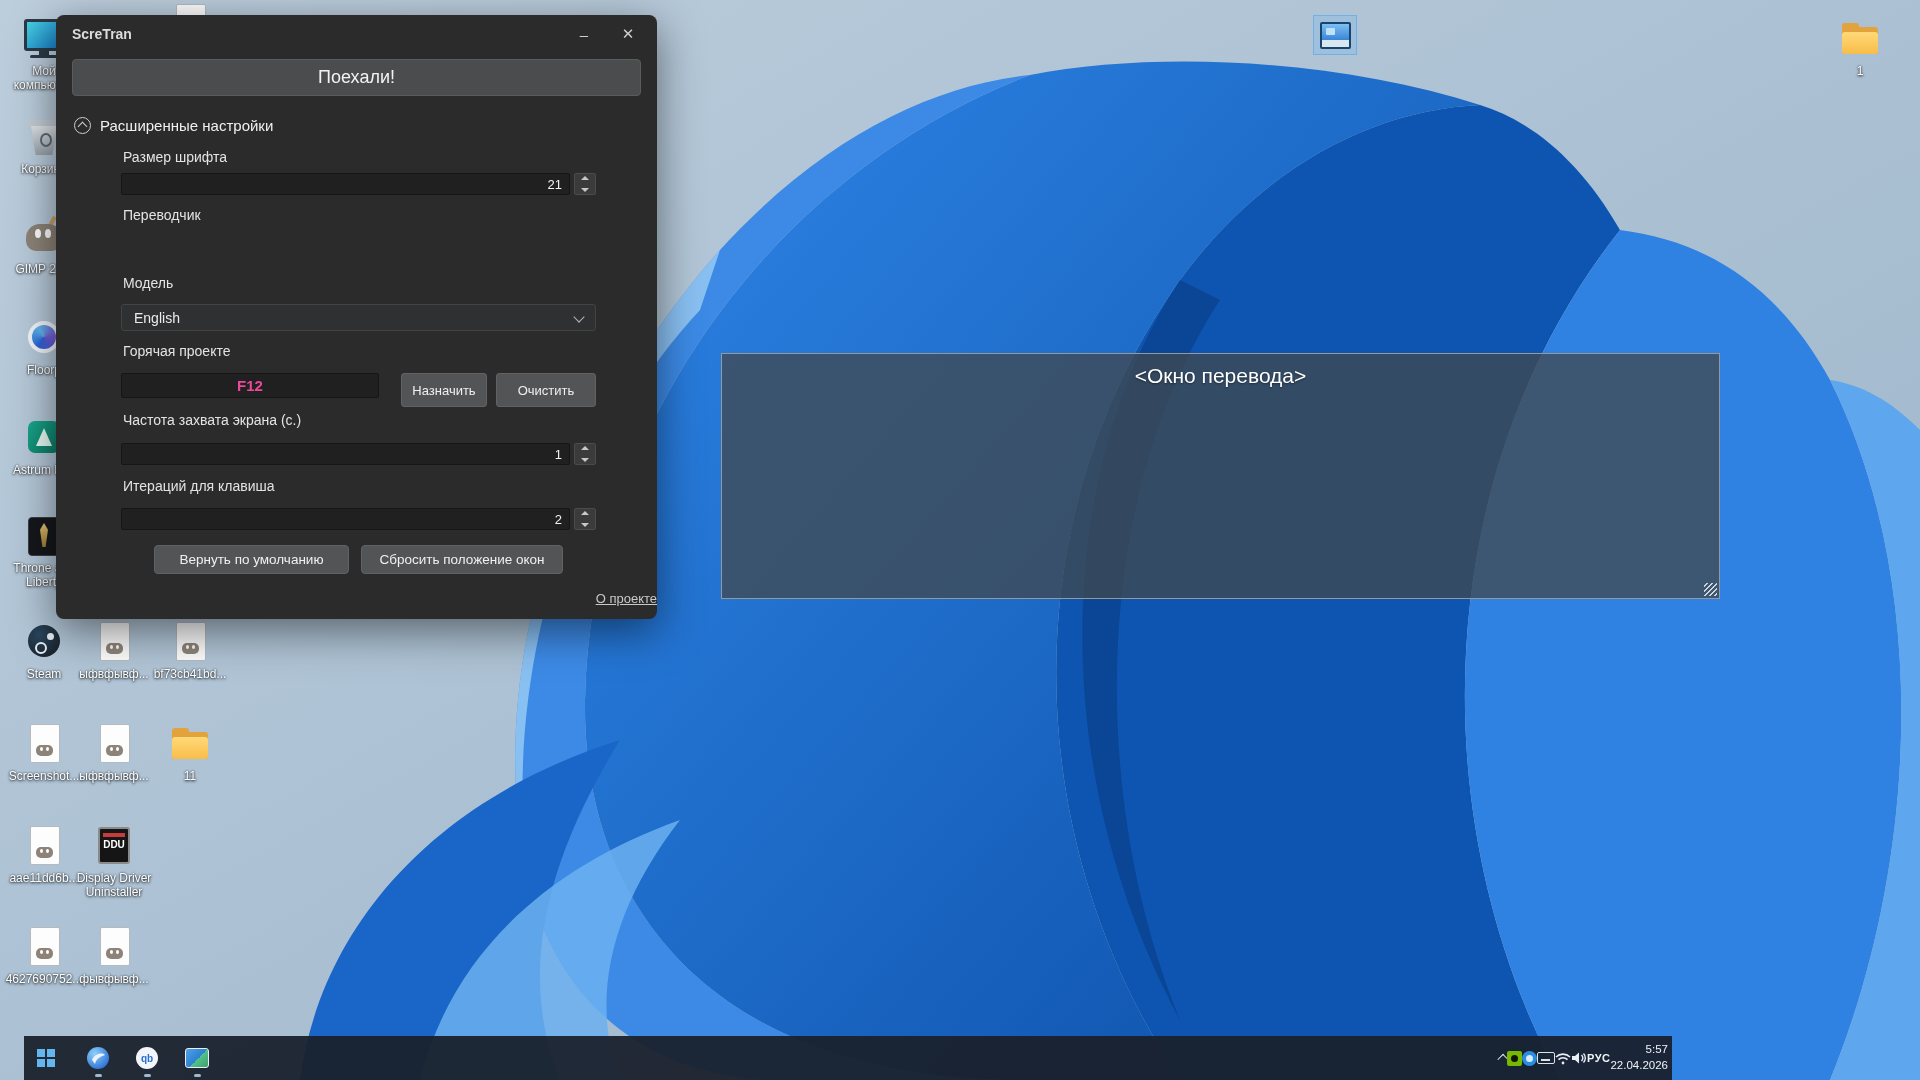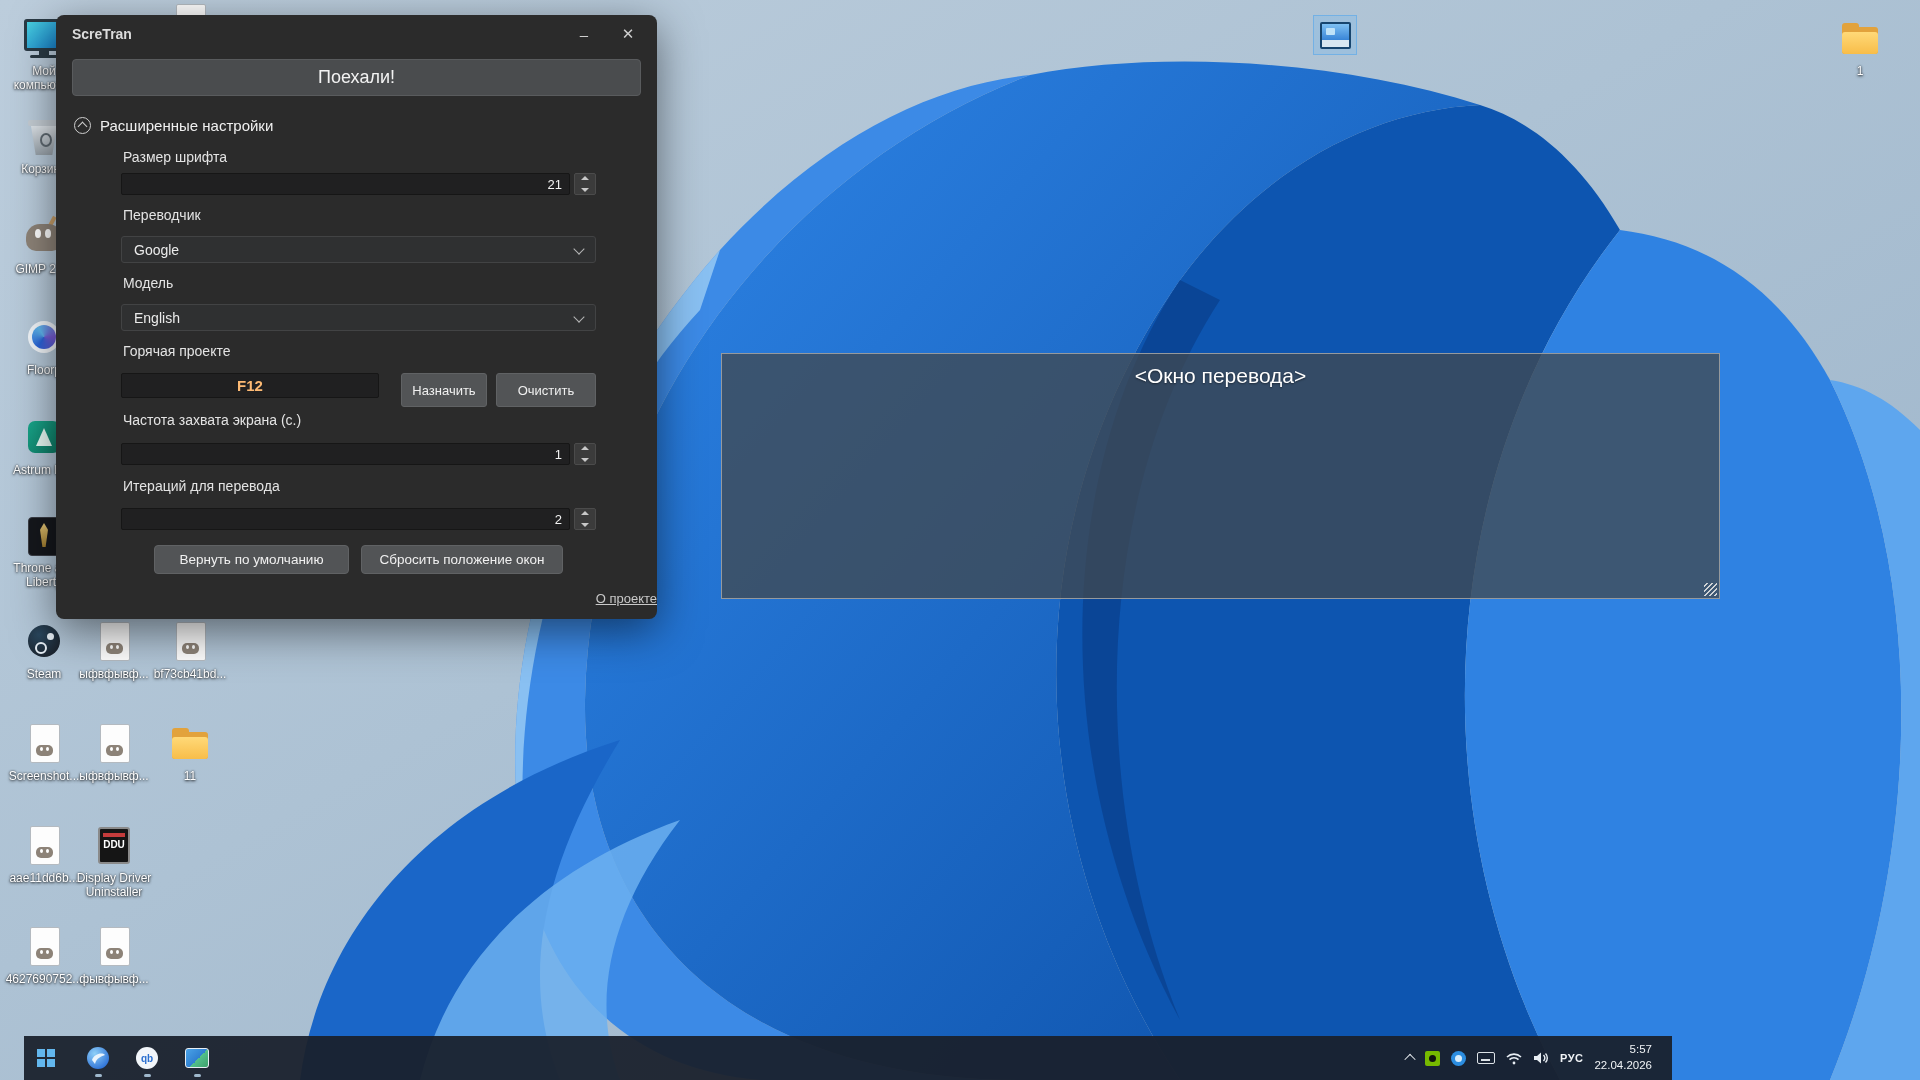--- a/index.html
+++ b/index.html
@@ -88,42 +88,42 @@
   .sp{flex:1;position:relative;}
   .sp::after{content:"";position:absolute;left:6px;border-left:4px solid transparent;border-right:4px solid transparent;}
   .sp.up::after{top:2px;border-bottom:4px solid #c8c8c8;}
   .sp.down::after{bottom:2px;border-top:4px solid #c8c8c8;}
   .dd{position:absolute;left:65px;width:475px;height:27px;background:#2f3031;border:1px solid #424344;
     border-radius:3px;box-sizing:border-box;display:flex;align-items:center;padding:0 12px;font-size:14px;color:#ebebeb;}
   .dd-chev{position:absolute;right:12px;top:8px;width:7px;height:7px;
     border-right:1.5px solid #b5b5b5;border-bottom:1.5px solid #b5b5b5;transform:rotate(45deg);}
   .hk{position:absolute;left:65px;width:258px;height:25px;background:#202021;border:1px solid #161616;
     border-radius:2px;box-sizing:border-box;display:flex;align-items:center;justify-content:center;
-    font-size:15px;font-weight:bold;color:#fdba74;}
+    font-size:15px;font-weight:bold;color:#ec4899;}
   .sbtn{position:absolute;height:25px;background:#525456;border:1px solid #606264;border-radius:3px;
     box-sizing:border-box;display:flex;align-items:center;justify-content:center;font-size:13px;color:#f0f0f0;padding:16px 10px;}
   .bbtn{position:absolute;top:530px;height:29px;background:#525456;border:1px solid #606264;border-radius:4px;
     box-sizing:border-box;display:flex;align-items:center;justify-content:center;font-size:13.5px;color:#f0f0f0;}
   .about{position:absolute;left:0;right:0;top:576px;text-align:right;font-size:13px;}
   .about a{color:#c9c9c9;}
   
   .twin{position:absolute;left:721px;top:353px;width:999px;height:246px;z-index:5;
     background:rgba(66,72,76,.74);border:1px solid #95999d;box-sizing:border-box;}
   .ttitle{position:absolute;left:0;right:0;top:10px;text-align:center;font-size:21px;color:#fff;
     text-shadow:0 1px 2px rgba(0,0,0,.45);}
   .grip{position:absolute;right:2px;bottom:2px;width:13px;height:13px;
     background:repeating-linear-gradient(135deg,transparent 0 2px,#cfd3d6 2px 3.5px);}
   
   .taskbar{position:absolute;left:0;bottom:0;width:1648px;height:44px;background:rgba(26,32,44,.94);z-index:50;margin-left:24px;}
   .tb-btn{position:absolute;top:2px;width:40px;height:40px;border-radius:5px;
     display:flex;align-items:center;justify-content:center;}
   .run-bar{position:absolute;left:17px;bottom:1px;width:7px;height:3px;border-radius:2px;background:#9fb8cc;}
   .st-mini{width:22px;height:18px;border-radius:3px;border:1px solid #e8eef4;
     background:linear-gradient(135deg,#4aa3e8 0%,#2f7fd0 55%,#53c08a 55%,#3da06c 100%);}
-  .tray{position:absolute;right:20px;top:0;height:44px;display:flex;align-items:center;gap:11px;}
+  .tray{position:absolute;right:4px;top:0;height:44px;display:flex;align-items:center;}
   .tray-item{display:flex;align-items:center;justify-content:center;}
   .chev-up{width:7px;height:7px;border-left:1.6px solid #e6eaee;border-top:1.6px solid #e6eaee;
     transform:rotate(45deg) translate(1px,1px);display:block;}
   .nv{width:15px;height:15px;background:#76b900;border-radius:2px;display:block;position:relative;}
   .nv::after{content:"";position:absolute;left:4px;top:4px;width:7px;height:7px;background:#10140e;border-radius:50%;}
   .bluedot{width:15px;height:15px;background:#2b8de0;border-radius:50%;display:block;position:relative;}
   .bluedot::after{content:"";position:absolute;left:4px;top:4px;width:7px;height:7px;background:#d8ecfa;border-radius:50%;}
   .kb{width:18px;height:12px;border:1.5px solid #dde3e8;border-radius:2px;display:block;position:relative;box-sizing:border-box;}
   .kb::after{content:"";position:absolute;left:3px;bottom:2px;width:9px;height:1.6px;background:#dde3e8;}
   .lang{font-size:11px;color:#f0f3f6;font-weight:600;letter-spacing:.5px;}
@@ -332,24 +332,20 @@
   <div class="flabel" style="top:134px">Размер шрифта</div>
   <div class="fbar" style="top:158px">
     <span>21</span>
   </div>
   <div class="spin" style="top:158px">
     <span class="sp up"></span>
     <span class="sp down"></span>
   </div>
 
   <div class="flabel" style="top:192px">Переводчик</div>
-  <div class="dd" style="top:221px">
-    <span>Google</span>
-    <span class="dd-chev"></span>
-  </div>
 
   <div class="flabel" style="top:260px">Модель</div>
   <div class="dd" style="top:289px">
     <span>English</span>
     <span class="dd-chev"></span>
   </div>
 
   <div class="flabel" style="top:328px">Горячая проекте</div>
   <div class="hk" style="top:358px">F12</div>
   <div class="sbtn" style="top:358px;left:345px;width:86px">Назначить</div>
@@ -357,21 +353,21 @@
 
   <div class="flabel" style="top:397px">Частота захвата экрана (с.)</div>
   <div class="fbar" style="top:428px">
     <span>1</span>
   </div>
   <div class="spin" style="top:428px">
     <span class="sp up"></span>
     <span class="sp down"></span>
   </div>
 
-  <div class="flabel" style="top:463px">Итераций для перевода</div>
+  <div class="flabel" style="top:463px">Итераций для клавиша</div>
   <div class="fbar" style="top:493px">
     <span>2</span>
   </div>
   <div class="spin" style="top:493px">
     <span class="sp up"></span>
     <span class="sp down"></span>
   </div>
 
   <div class="bbtn" style="left:98px;width:195px">Вернуть по умолчанию</div>
   <div class="bbtn" style="left:305px;width:202px">Сбросить положение окон</div>

